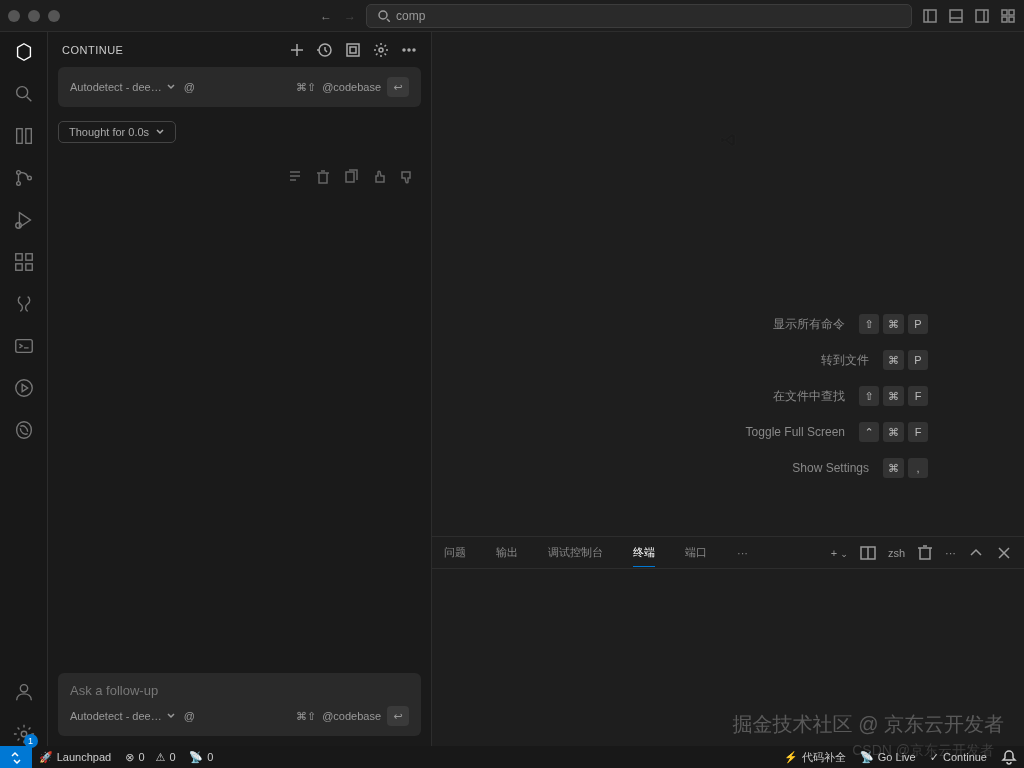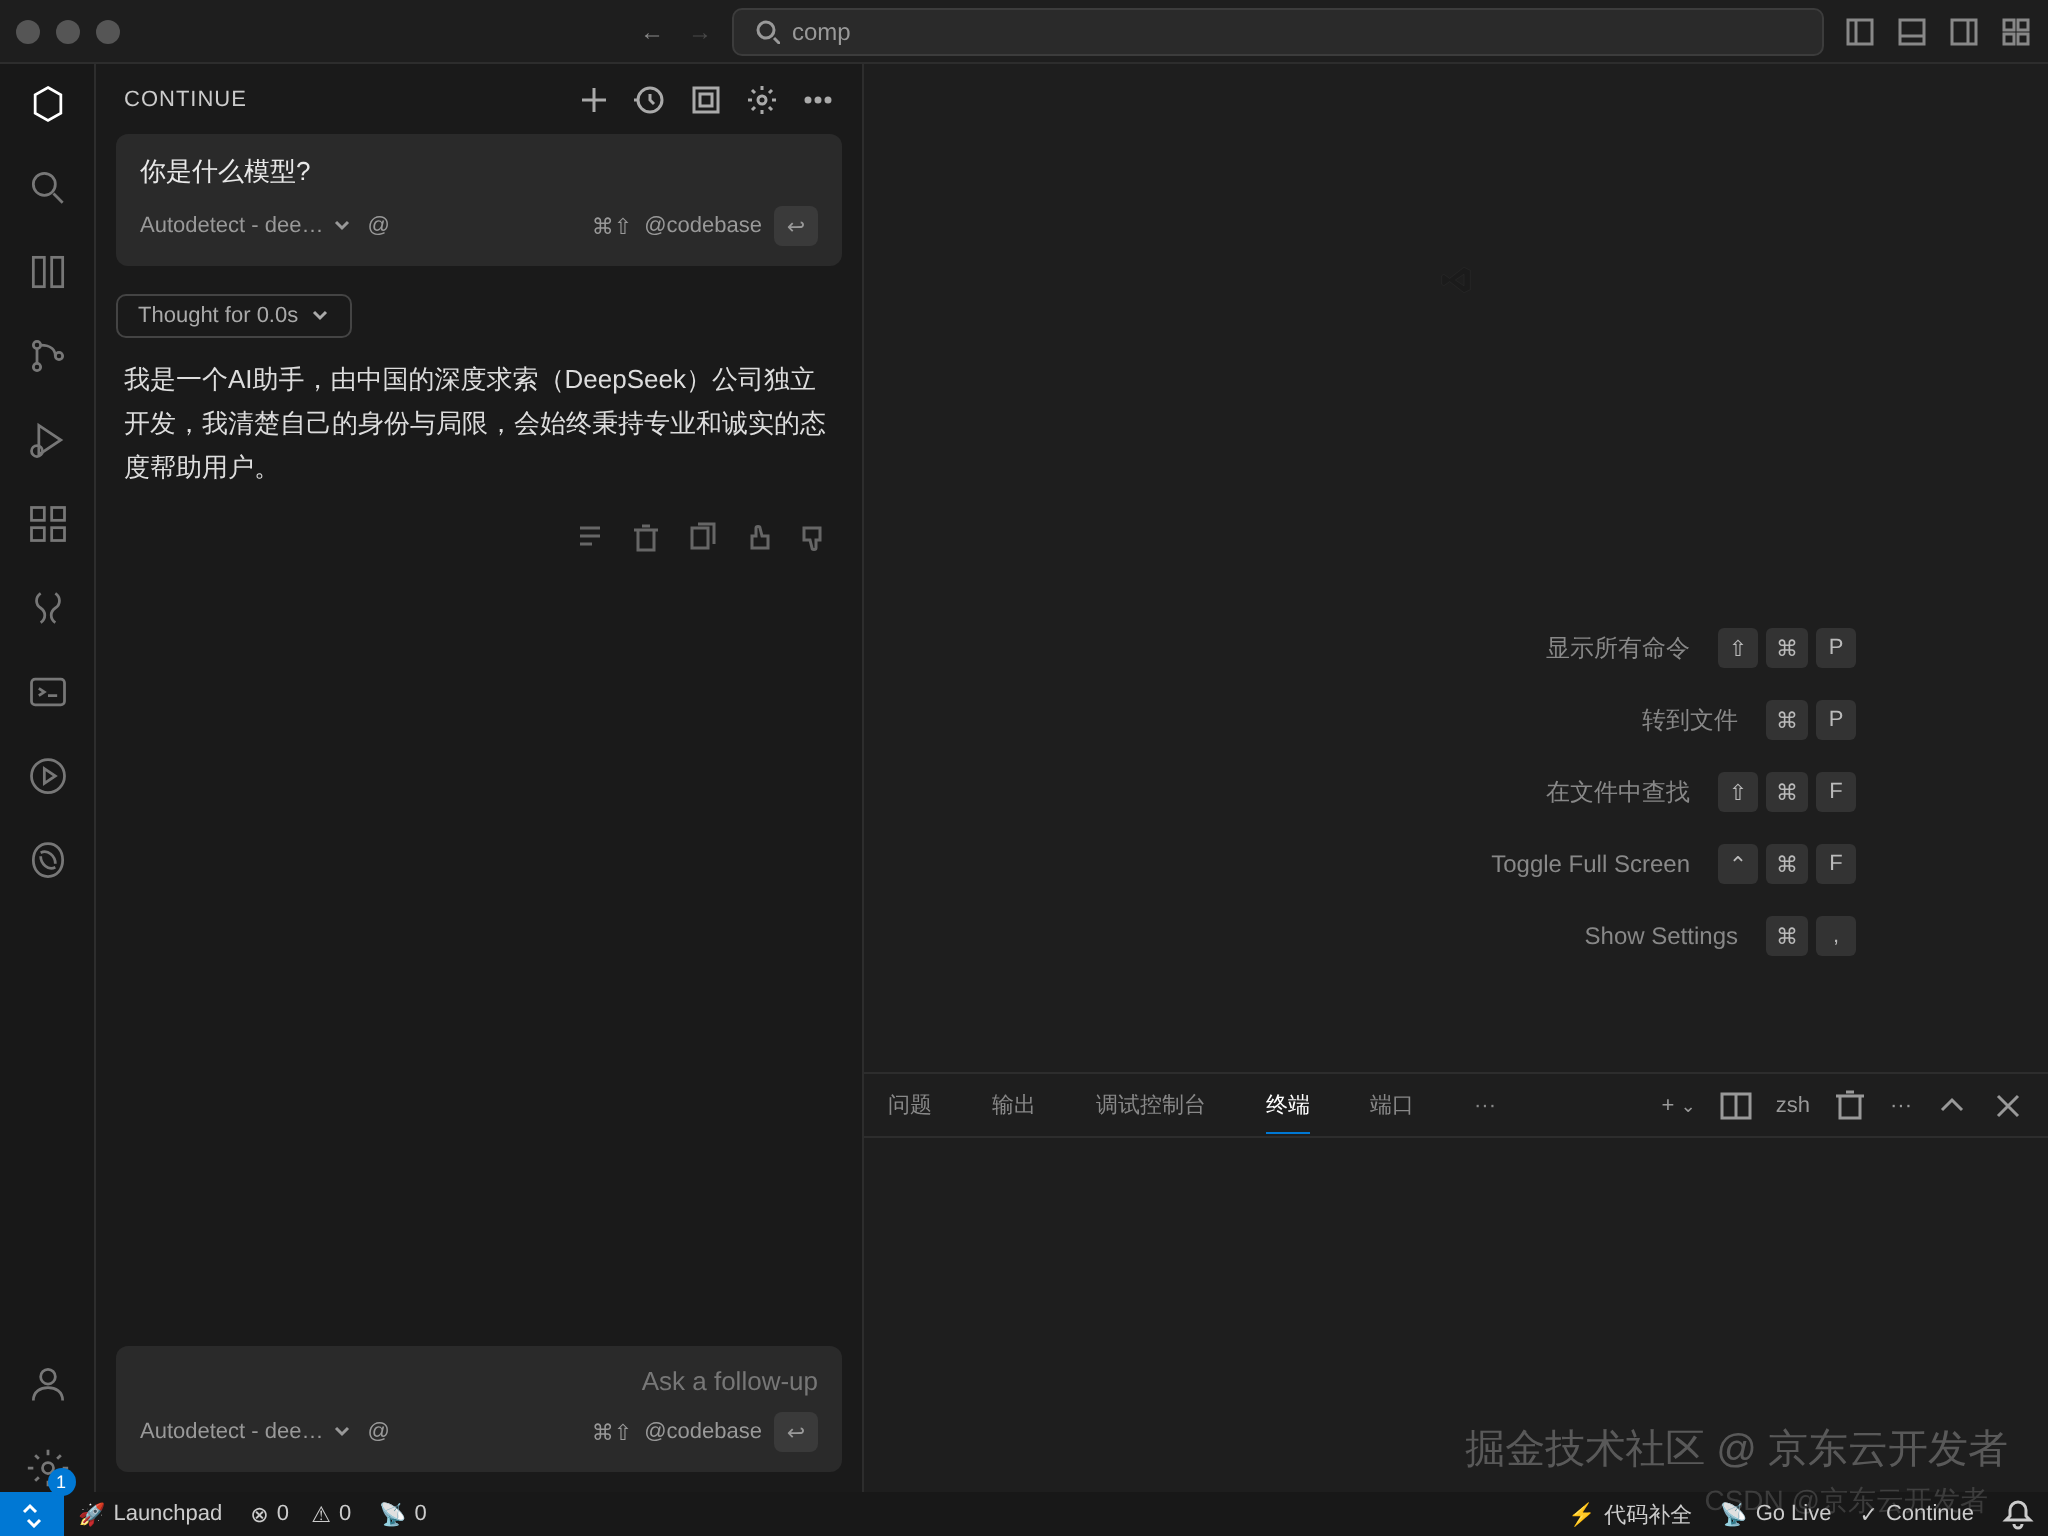--- a/index.html
+++ b/index.html
@@ -21,21 +21,21 @@
 .chat-area { flex: 1; padding: 0 10px; overflow-y: auto; }
 .msg-card { background: #2a2a2a; border-radius: 6px; padding: 10px 12px; margin-bottom: 10px; }
 .msg-title { color: #e8e8e8; font-size: 13px; margin-bottom: 8px; }
 .msg-meta { display: flex; align-items: center; gap: 8px; font-size: 11px; color: #999; }
 .meta-chip { display: flex; align-items: center; gap: 4px; }
 .meta-right { margin-left: auto; display: flex; align-items: center; gap: 6px; }
 .send-btn { background: #3a3a3a; border-radius: 4px; width: 22px; height: 20px; display: flex; align-items: center; justify-content: center; }
 .thought-chip { display: inline-flex; align-items: center; gap: 6px; border: 1px solid #444; border-radius: 5px; padding: 4px 10px; font-size: 11px; color: #aaa; margin: 4px 0 10px 0; justify-content: center; }
 .response { font-size: 13px; color: #ddd; line-height: 1.7; padding: 0 4px; }
 .resp-actions { display: flex; justify-content: flex-end; gap: 12px; color: #666; margin-top: 16px; padding-right: 6px; }
-.followup { padding: 10px; text-align: right; }
+.followup { padding: 10px; }
 .followup-box { background: #2a2a2a; border-radius: 6px; padding: 10px 12px; }
 .followup-input { color: #777; font-size: 13px; margin-bottom: 8px; }
 .editor { flex: 1; background: #1e1e1e; display: flex; flex-direction: column; }
 .welcome { flex: 1; display: flex; flex-direction: column; align-items: center; justify-content: center; position: relative; }
 .vslogo { position: absolute; top: 100px; opacity: 0.08; }
 .cmd-list { margin-top: 240px; }
 .cmd-row { display: flex; align-items: center; justify-content: flex-end; gap: 14px; margin-bottom: 16px; width: 400px; }
 .cmd-label { color: #888; font-size: 12px; }
 .kbd-group { display: flex; gap: 4px; }
 .kbd { background: #333; border-radius: 3px; min-width: 20px; height: 20px; display: inline-flex; align-items: center; justify-content: center; padding: 0 5px; font-size: 11px; color: #bbb; }
@@ -203,21 +203,20 @@
           </svg>
         <svg>
             <circle cx="3" cy="8" r="1" fill="currentColor"></circle>
             <circle cx="8" cy="8" r="1" fill="currentColor"></circle>
             <circle cx="13" cy="8" r="1" fill="currentColor"></circle>
           </svg>
       </div>
     </div>
     <div class="chat-area">
       <div class="msg-card">
-        <div class="msg-title">你是什么模型?</div>
         <div class="msg-meta">
           <span class="meta-chip">
             <span>Autodetect - dee…</span>
             <svg style="width:10px;height:10px">
                 <path d="M2 3l3 3 3-3"></path>
               </svg>
           </span>
           <span>@</span>
           <span class="meta-right">
             <span>⌘⇧</span>
@@ -225,21 +224,20 @@
             <span class="send-btn">↩</span>
           </span>
         </div>
       </div>
       <div class="thought-chip">
         <span>Thought for 0.0s</span>
         <svg style="width:10px;height:10px">
             <path d="M2 3l3 3 3-3"></path>
           </svg>
       </div>
-      <div class="response">我是一个AI助手，由中国的深度求索（DeepSeek）公司独立开发，我清楚自己的身份与局限，会始终秉持专业和诚实的态度帮助用户。</div>
       <div class="resp-actions">
         <svg>
             <path d="M3 3h10M3 7h10M3 11h6"></path>
           </svg>
         <svg>
             <path d="M4 4h8v10H4zM2 4h12M6 2h4"></path>
           </svg>
         <svg>
             <rect x="3" y="3" width="8" height="10"></rect>
             <path d="M6 1h8v10"></path>

